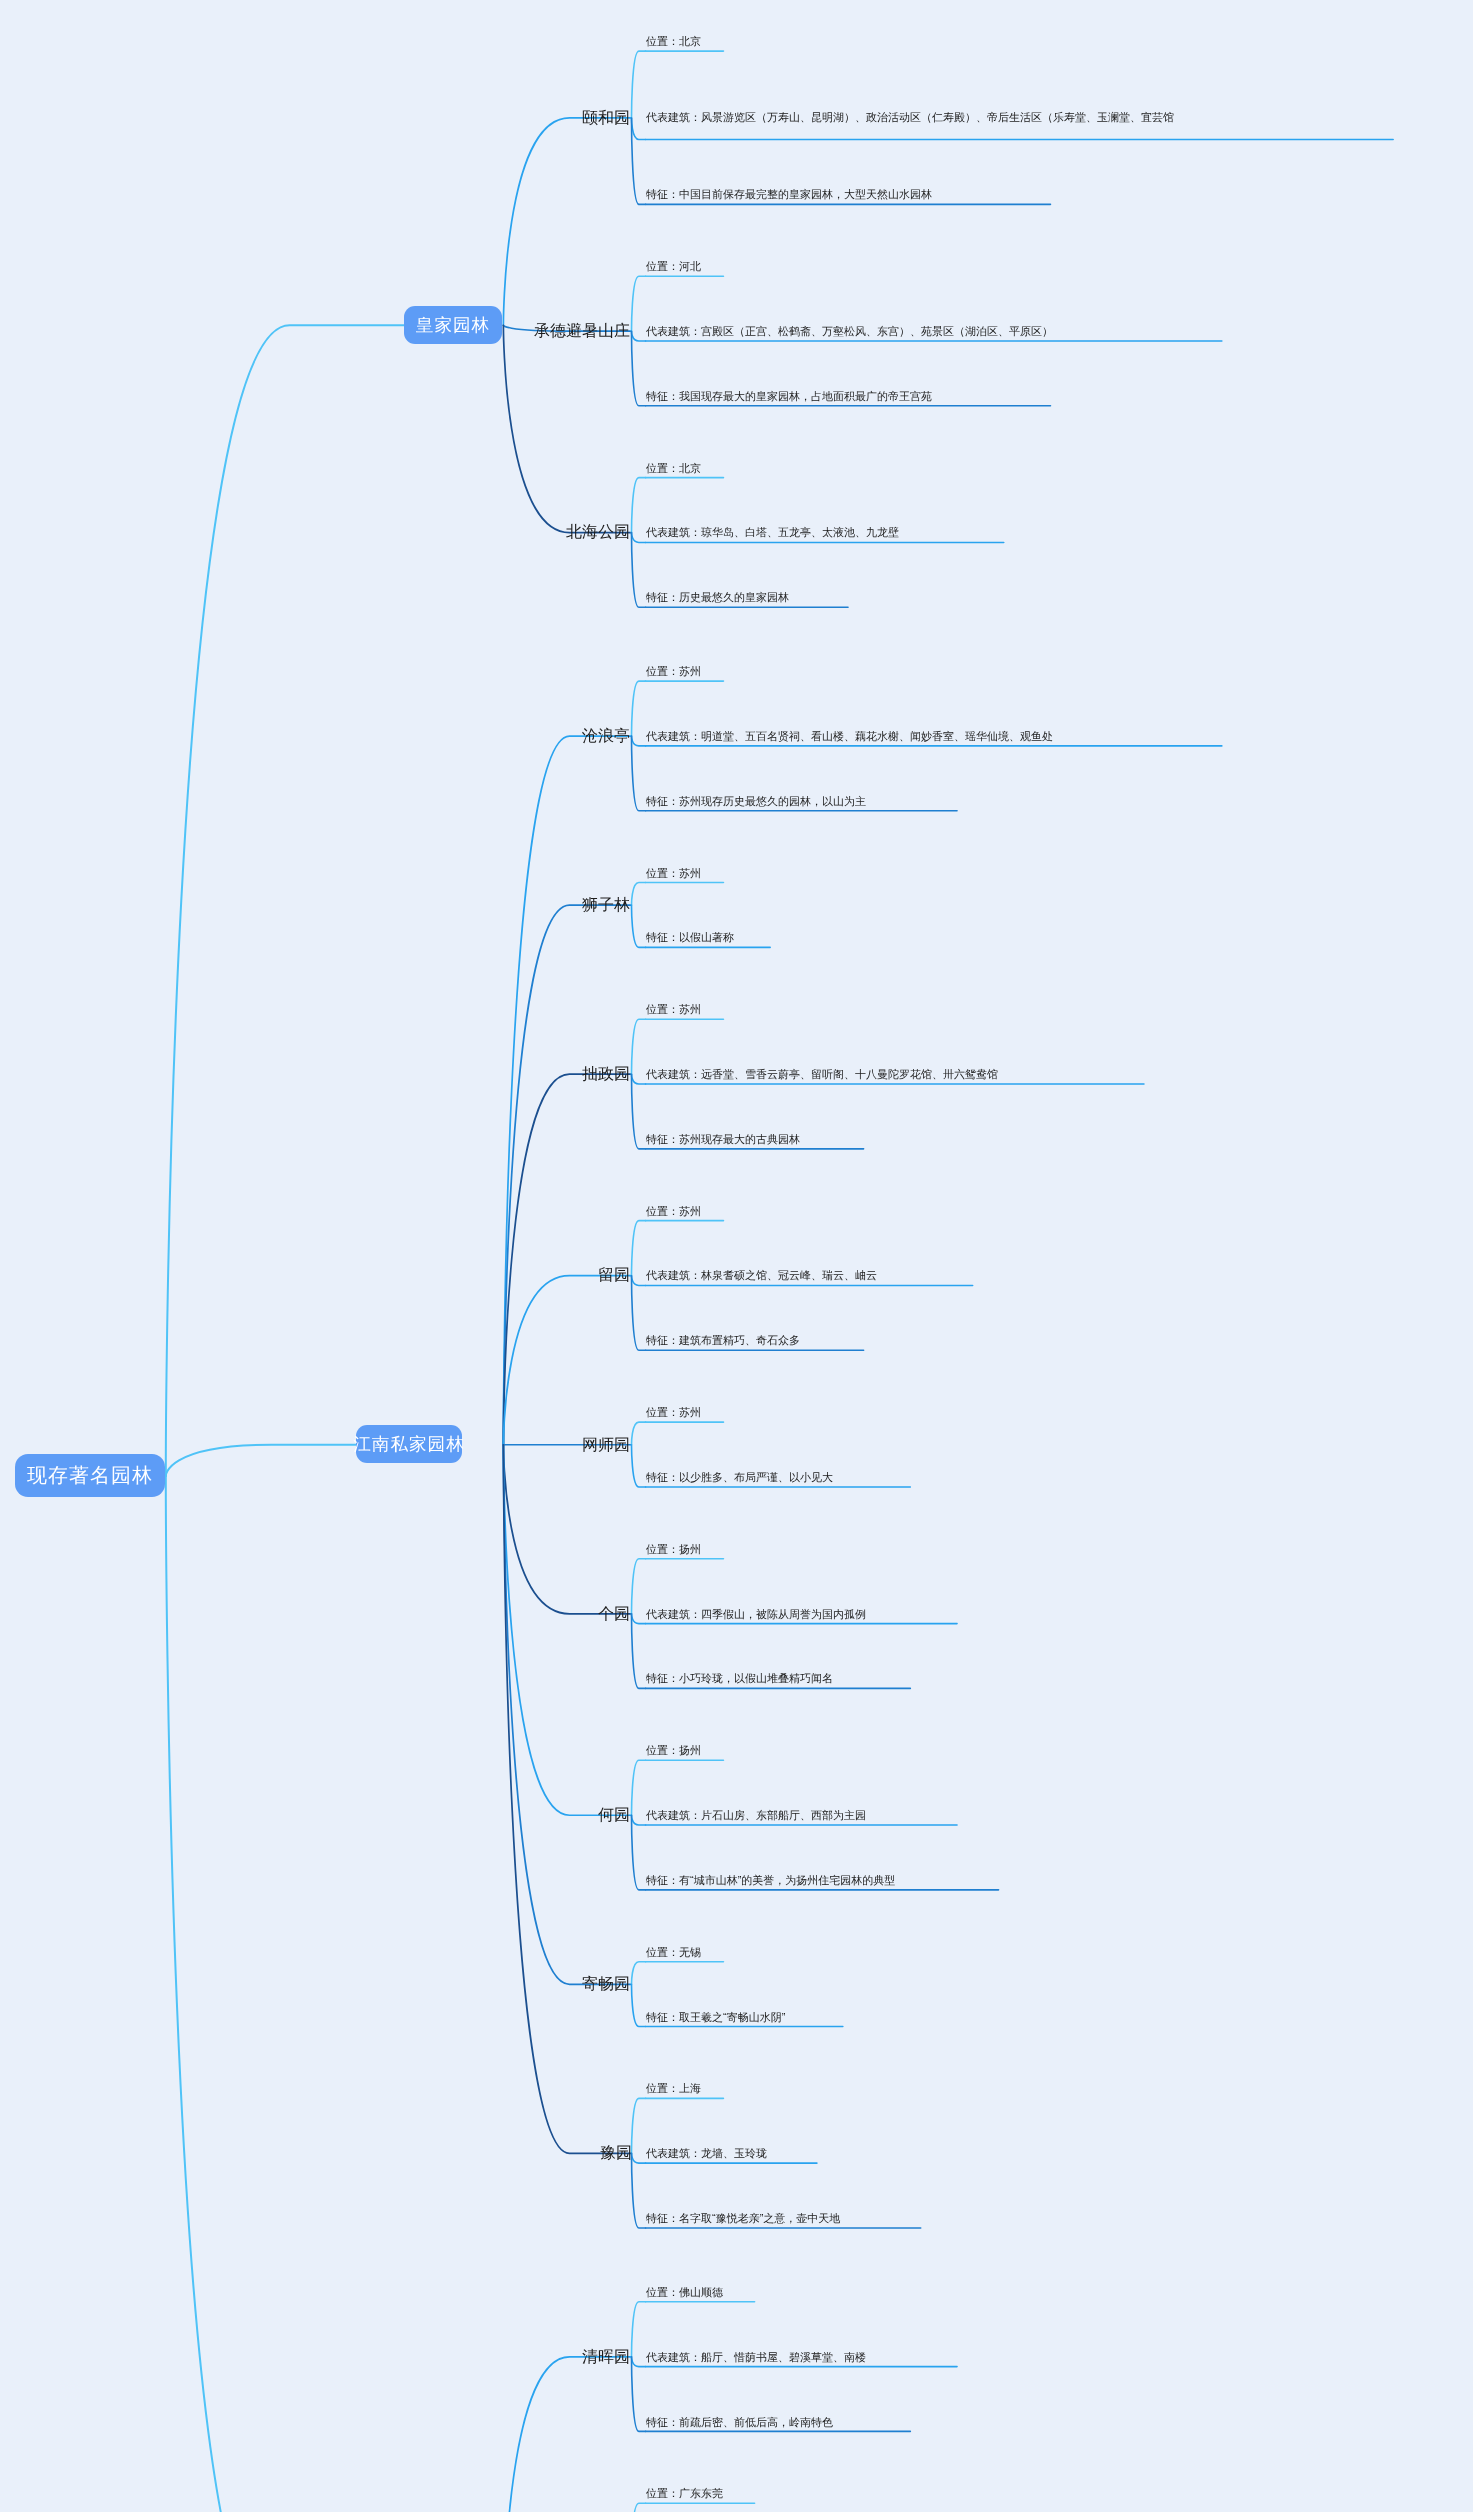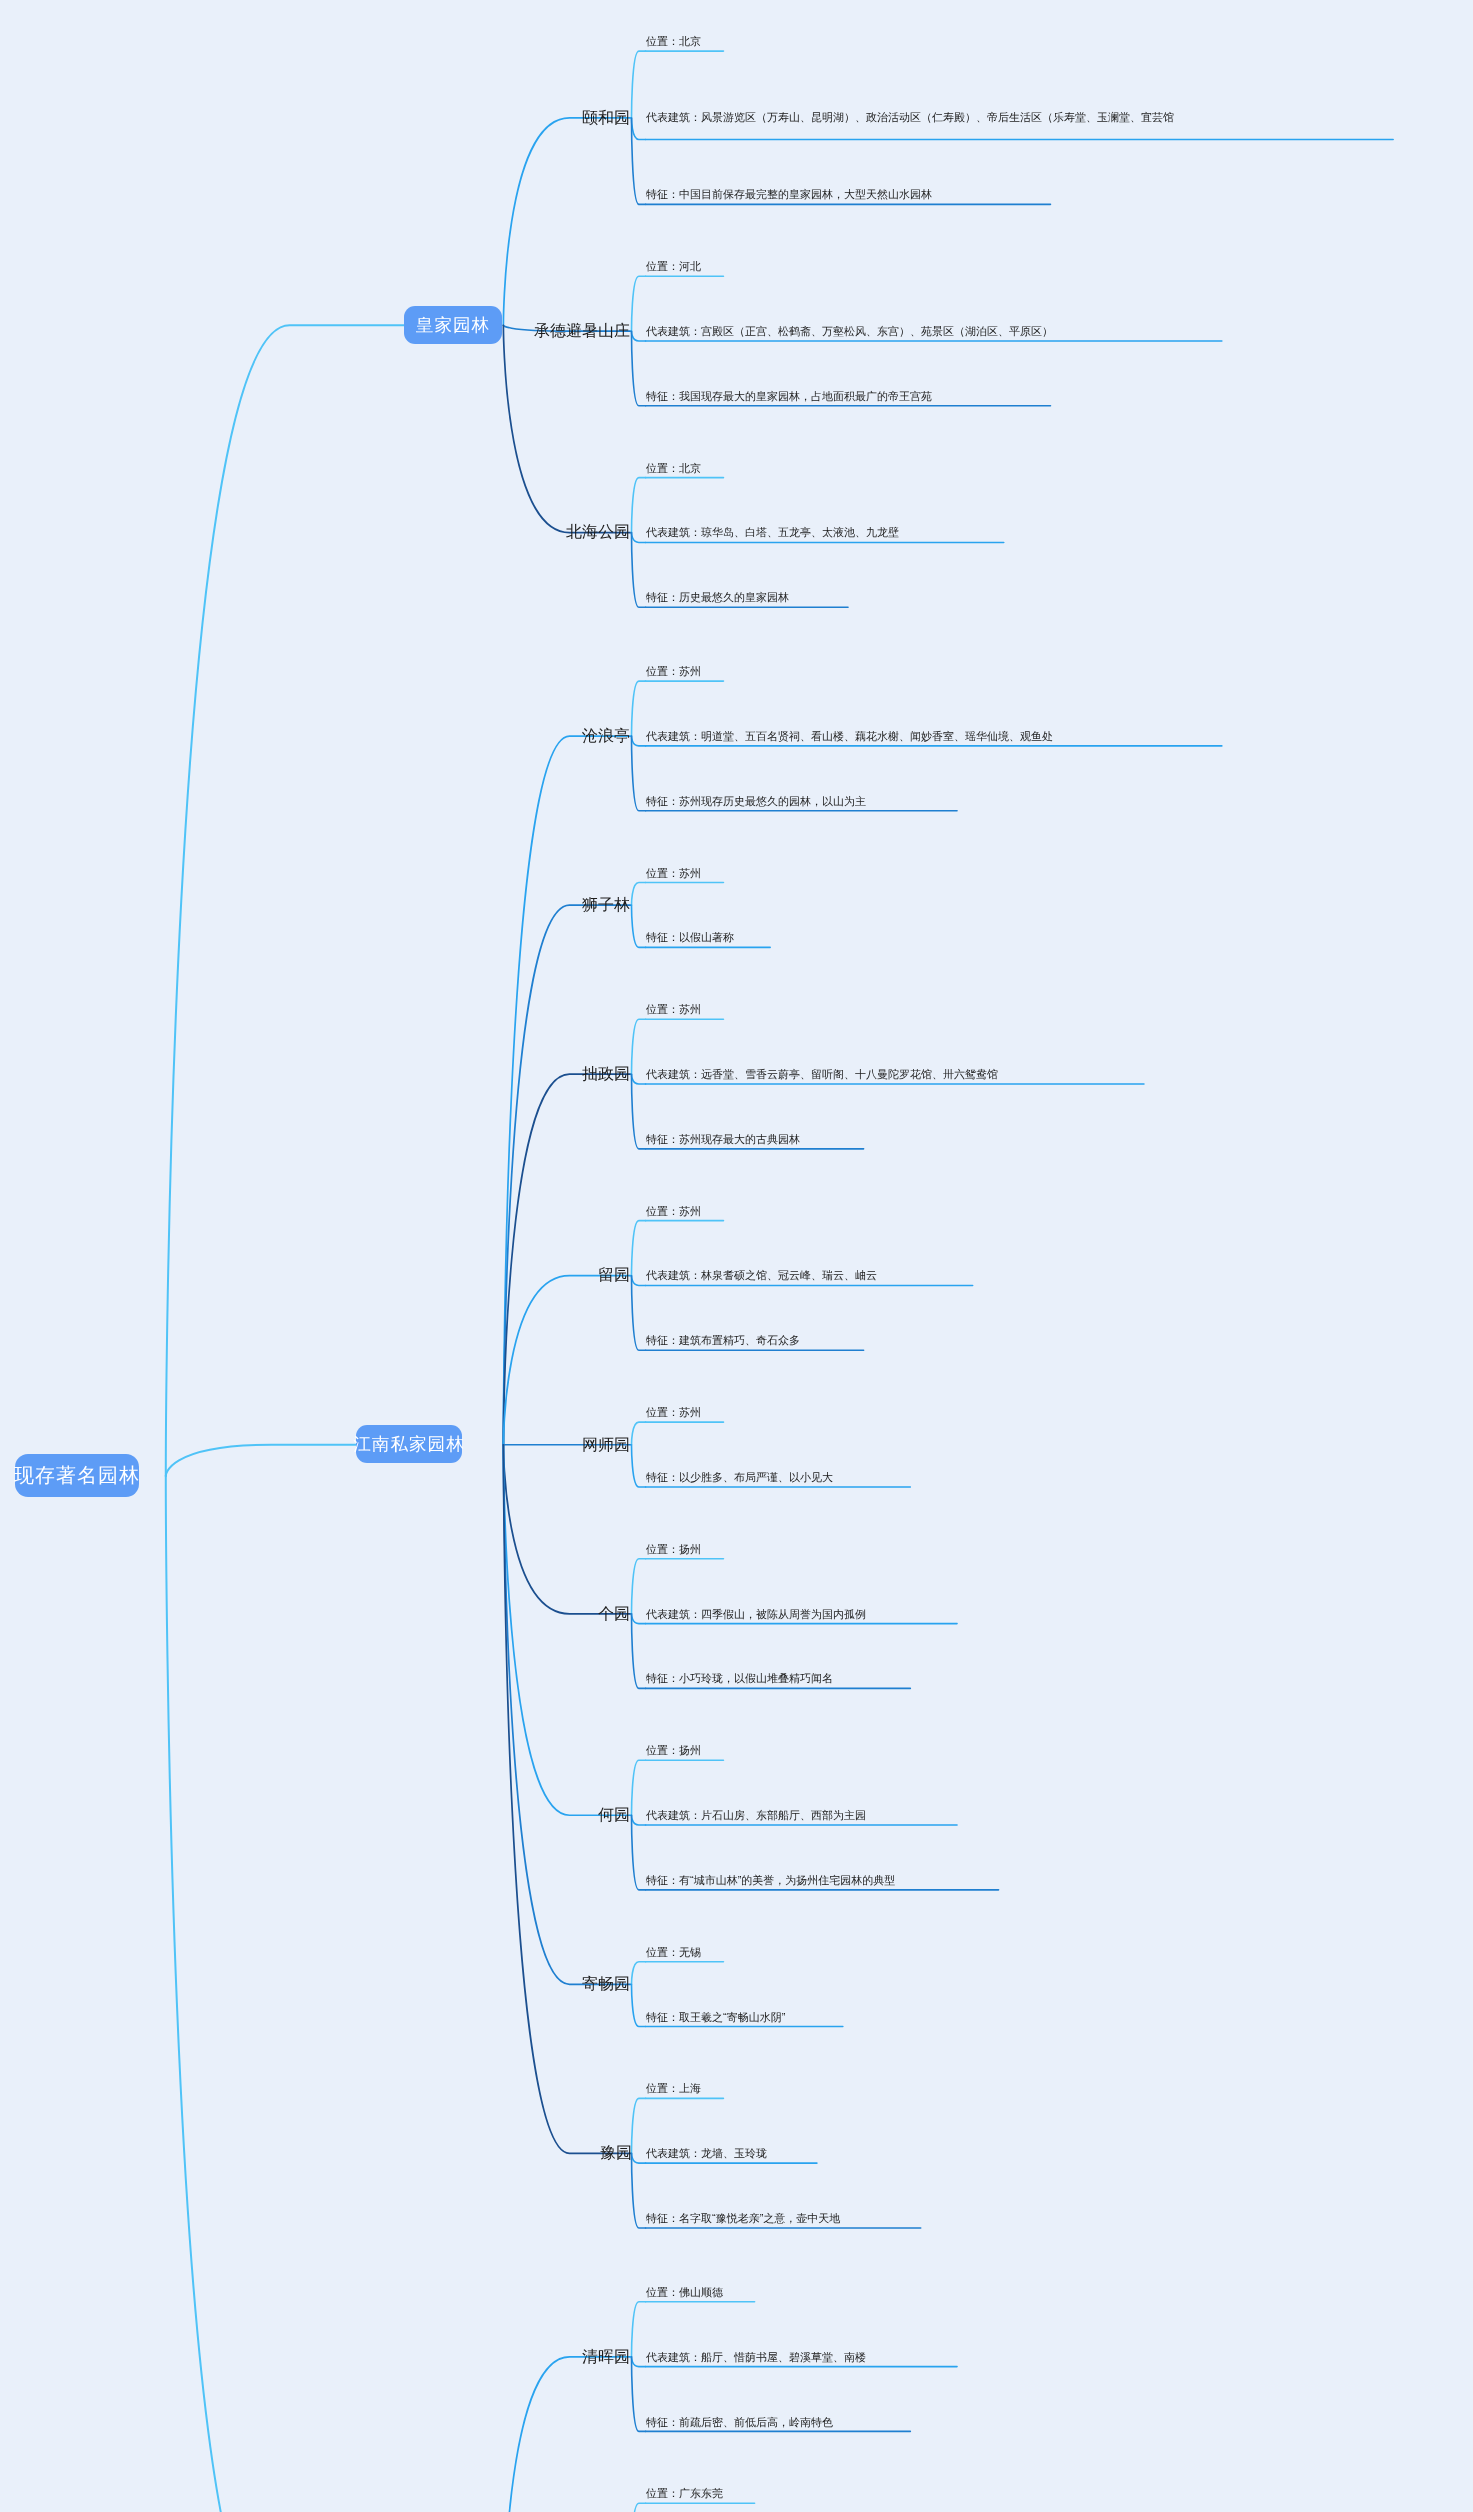--- a/index.html
+++ b/index.html
@@ -142,21 +142,21 @@
       <path d="M1285,5512 L1750,5512" fill="none" stroke="#29a3ef" stroke-width="3.2" stroke-linecap="round"></path>
       <path d="M1002,5227.5 C1002,5227.5 1002,5764.5 1133.56,5764.5 L1255,5764.5" fill="none" stroke="#29a3ef" stroke-width="3.4" stroke-linecap="round"></path>
       <path d="M1257,5764.5 C1257,5764.5 1257,5655 1271.56,5655 L1285,5655" fill="none" stroke="#4fc3f7" stroke-width="3.2" stroke-linecap="round"></path>
       <path d="M1285,5655 L1502,5655" fill="none" stroke="#4fc3f7" stroke-width="3.2" stroke-linecap="round"></path>
       <path d="M1257,5764.5 C1257,5764.5 1257,5784 1271.56,5784 L1285,5784" fill="none" stroke="#29a3ef" stroke-width="3.2" stroke-linecap="round"></path>
       <path d="M1285,5784 L1998,5784" fill="none" stroke="#29a3ef" stroke-width="3.2" stroke-linecap="round"></path>
       <path d="M1257,5764.5 C1257,5764.5 1257,5913 1271.56,5913 L1285,5913" fill="none" stroke="#1f7fd0" stroke-width="3.2" stroke-linecap="round"></path>
       <path d="M1285,5913 L1657,5913" fill="none" stroke="#1f7fd0" stroke-width="3.2" stroke-linecap="round"></path>
     </svg>
 
-  <div class="node pill root" id="root-node" style="width: 124px; left: 15px; top: 1454px;">现存著名园林</div>
+  <div class="node pill root" id="root-node" style="width: 150px; left: 15px; top: 1454px;">现存著名园林</div>
 
   <div id="cat-layer">
       <div class="pill cat node" style="width: 98px; left: 404px; top: 306px;">皇家园林</div>
       <div class="pill cat node" style="width: 106px; left: 356px; top: 1425px;">江南私家园林</div>
     </div>
 
   <div id="garden-layer">
       <div class="gname node" style="left: 582px; top: 118px;">颐和园</div>
       <div class="gname node" style="left: 534px; top: 331px;">承德避暑山庄</div>
       <div class="gname node" style="left: 566px; top: 532px;">北海公园</div>

